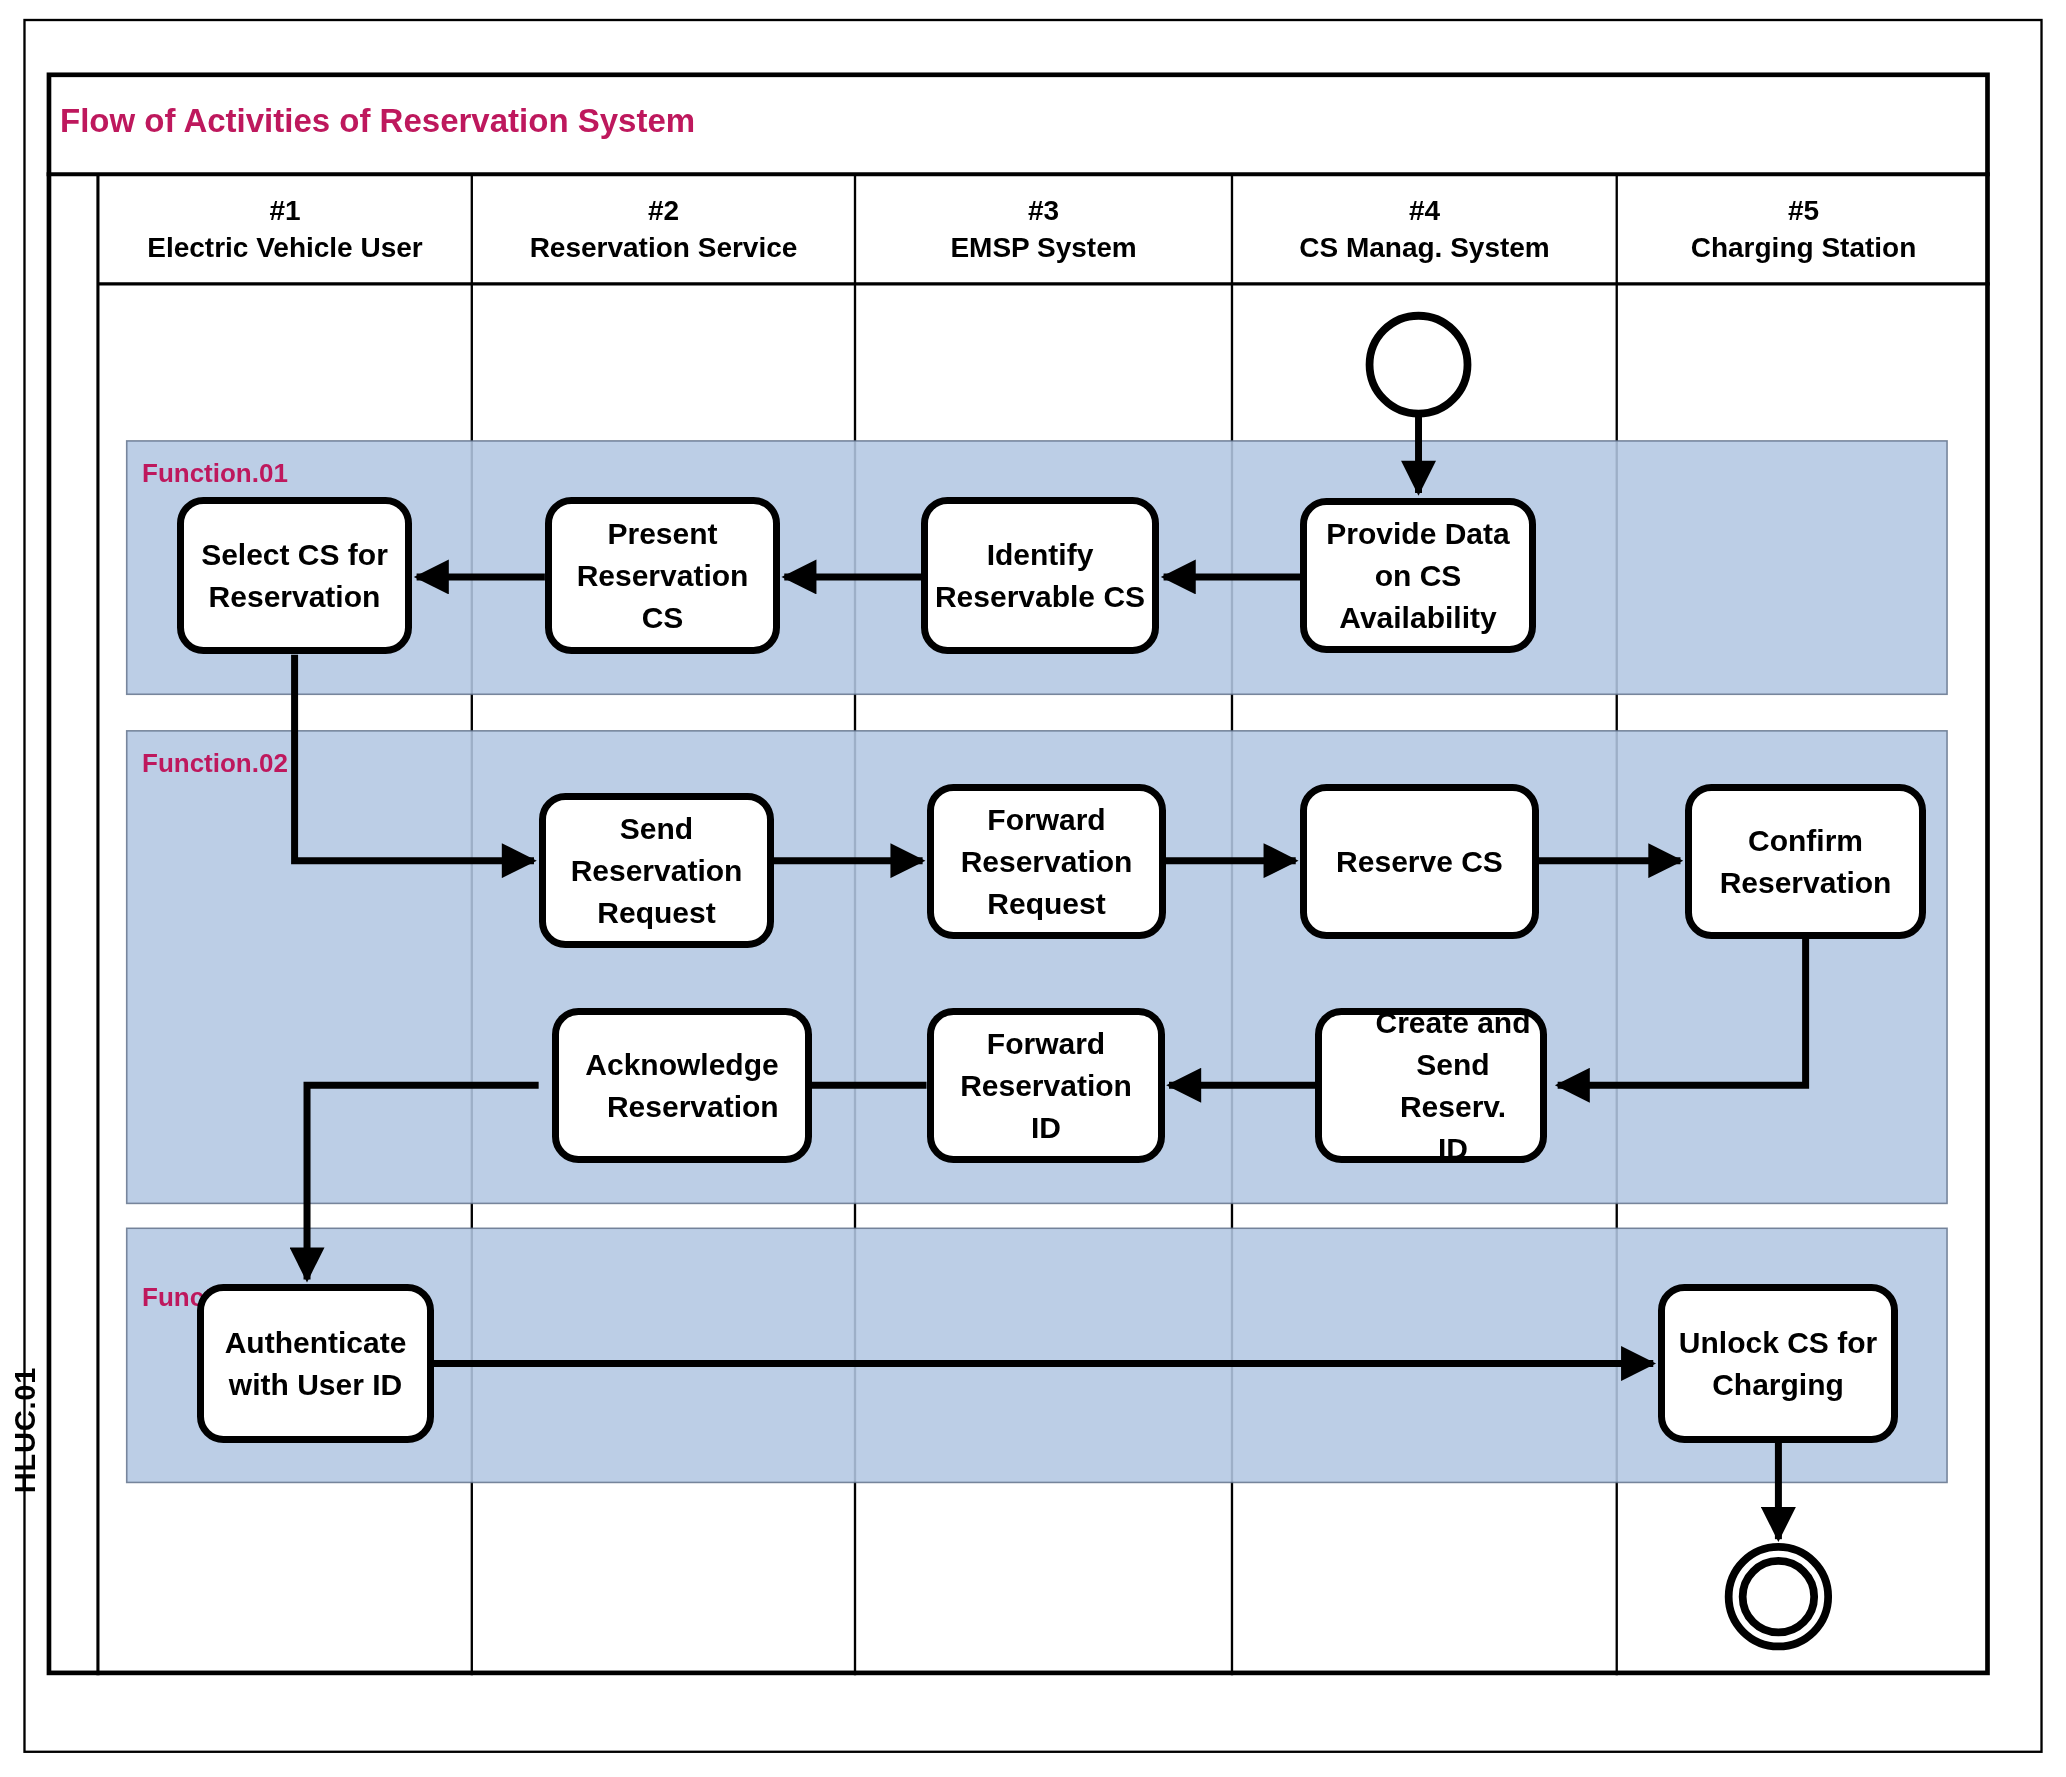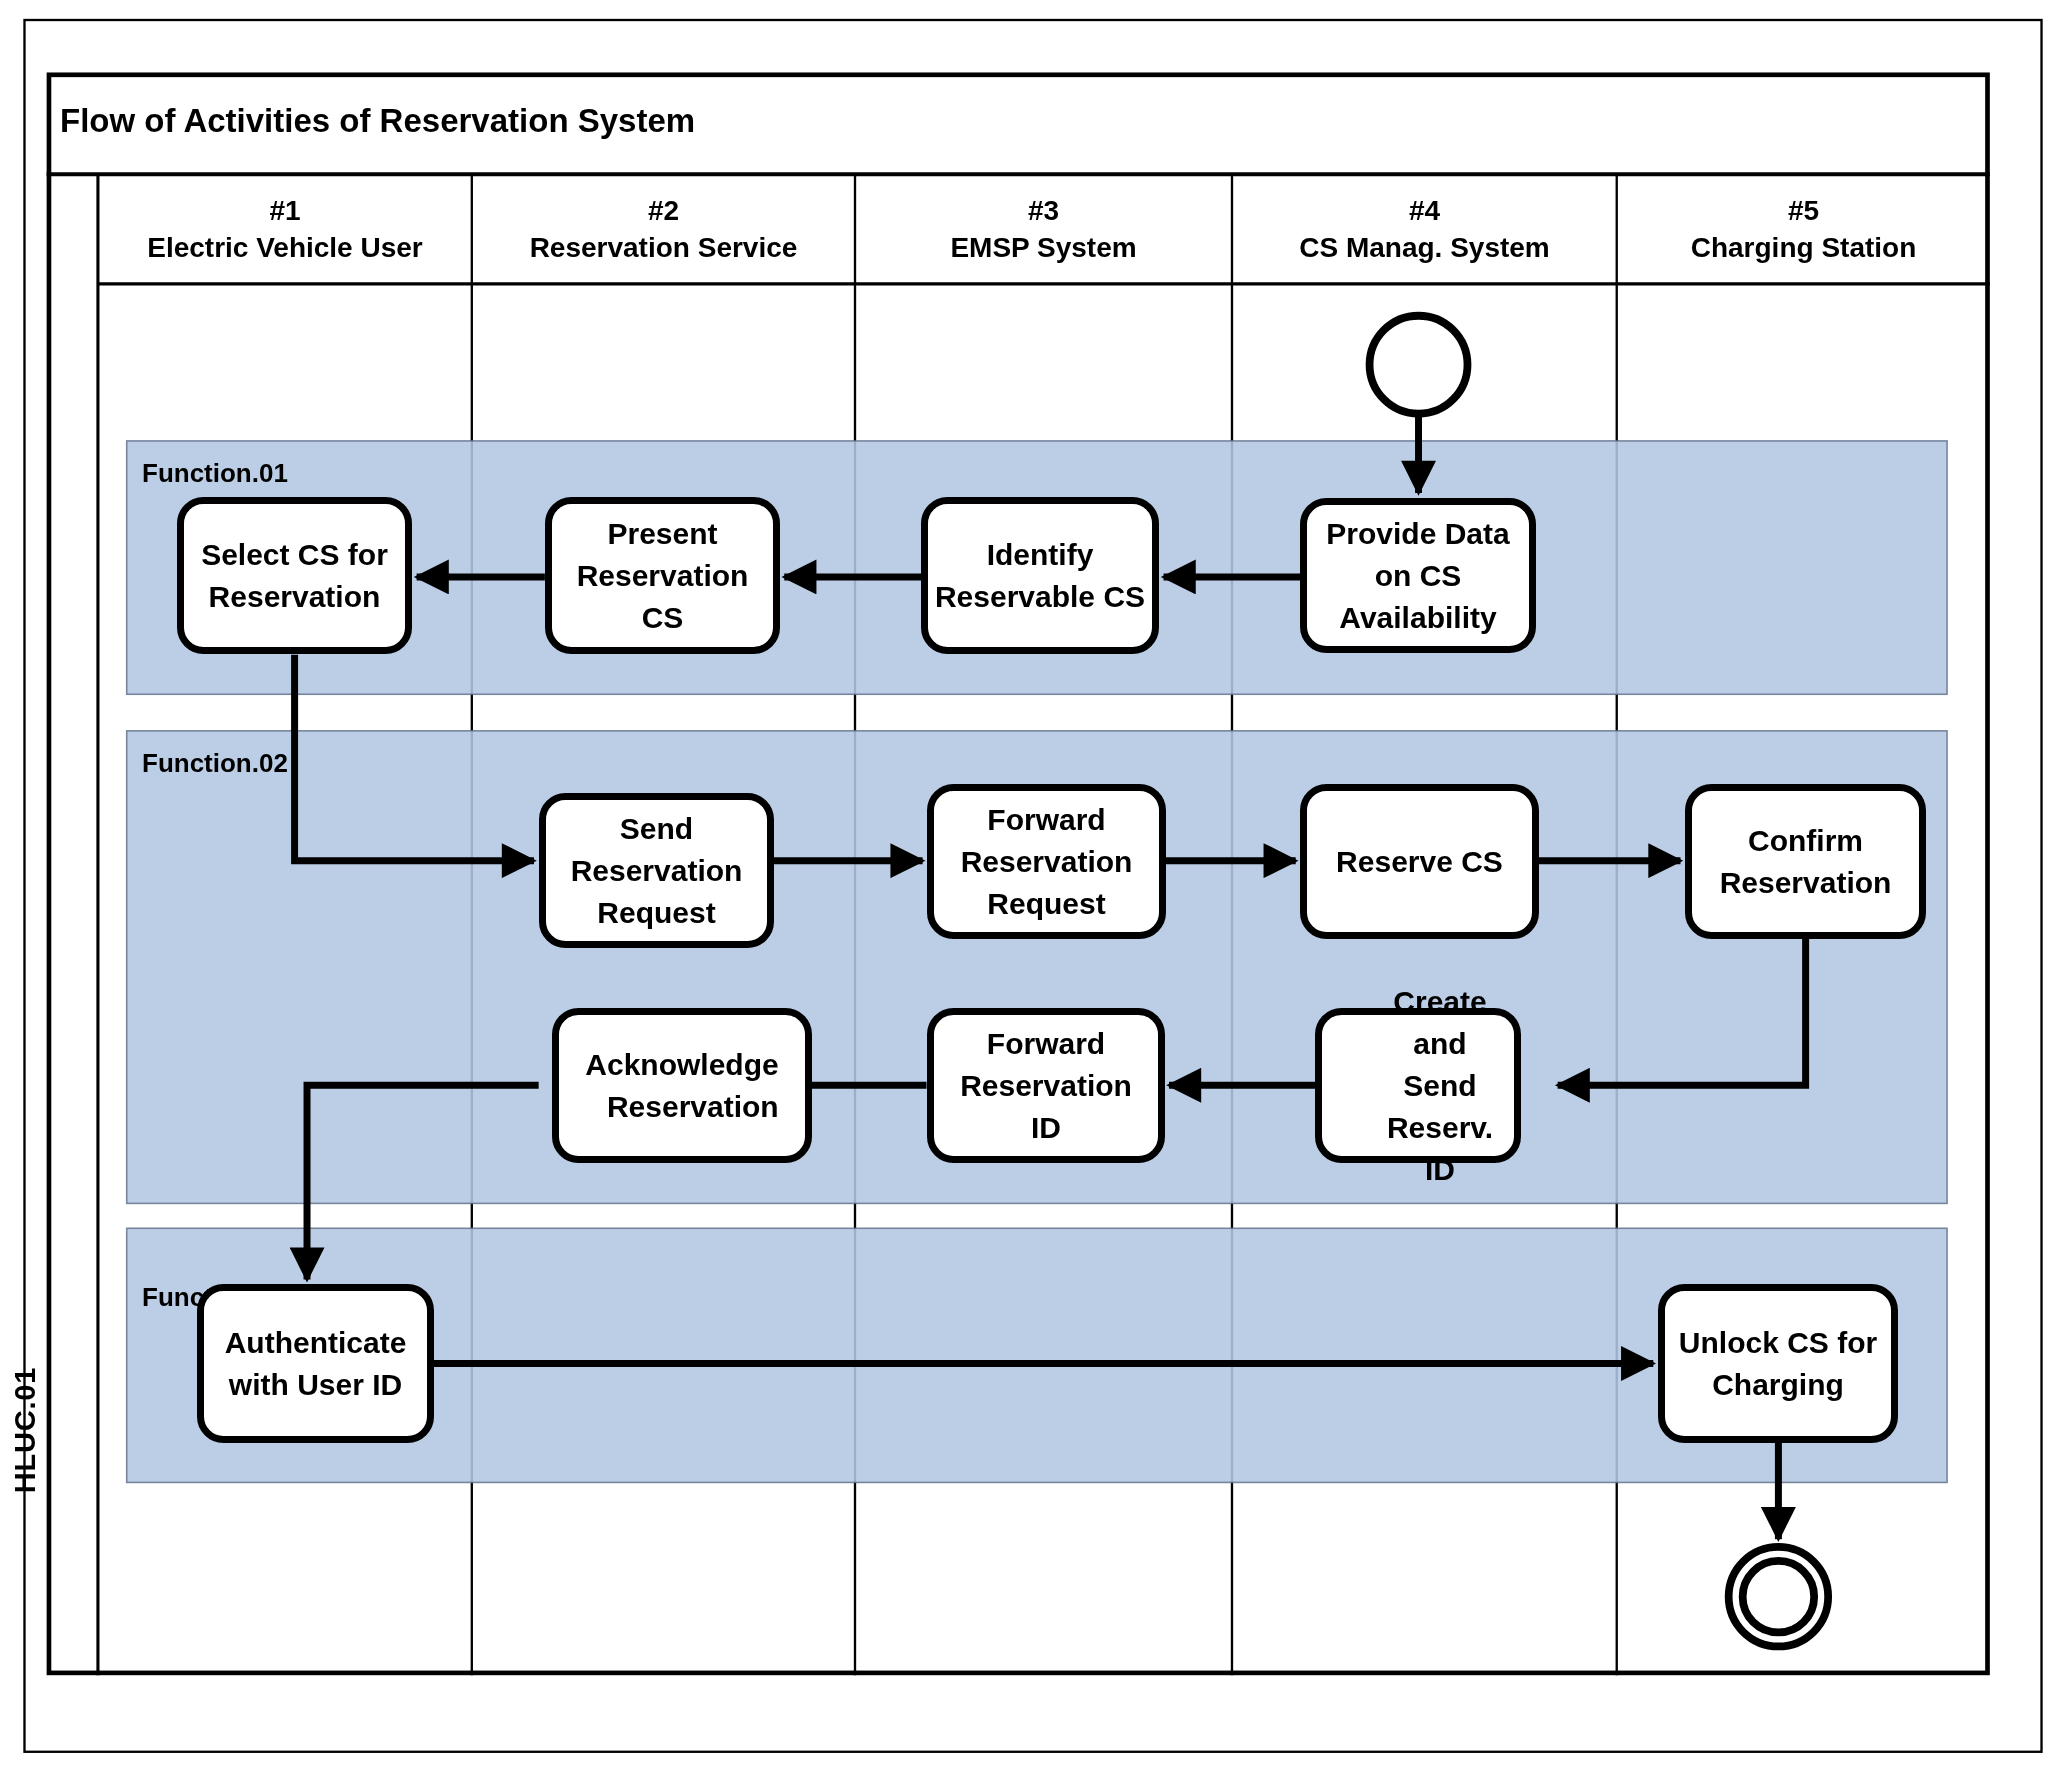--- a/index.html
+++ b/index.html
@@ -1,19 +1,19 @@
 <!DOCTYPE html>
 <html style="font-size:12.4px"><head>
 <meta charset="utf-8">
 <style>
   html,body{margin:0;padding:0;background:#ffffff;}
   .page{position:relative;width:2066px;height:1778px;background:#ffffff;
         font-family:"Liberation Sans",sans-serif;color:#000;overflow:hidden;}
   svg.canvas{position:absolute;left:0;top:0;width:2066px;height:1778px;}
-  .txt{position:absolute;font-weight:bold;color:#000000;}
+  .txt{position:absolute;font-weight:bold;color:#be185d;}
   .title{left:60px;top:101px;font-size:33px;line-height:40px;}
   .hluc{left:47px;top:174px;width:51px;height:1501px;display:flex;align-items:flex-end;justify-content:center;}
   .hluc span{writing-mode:vertical-rl;transform:rotate(180deg);font-weight:bold;font-size:29px;padding:7.8px 0 11px 0;letter-spacing:0.8px;}
   .lane-header{position:absolute;top:174px;height:110px;display:flex;flex-direction:column;align-items:center;justify-content:center;gap:4.7px;}
   .lane-header .num,.lane-header .nm{font-weight:bold;font-size:28px;line-height:33px;text-align:center;}
   .lh1{left:98px;width:374px;} .lh2{left:472px;width:383px;} .lh3{left:855px;width:377px;}
   .lh4{left:1232px;width:385px;} .lh5{left:1617px;width:373px;}
   .band-label{font-size:26px;line-height:28px;}
   .bl1{left:142px;top:459px;} .bl2{left:142px;top:749px;} .bl3{left:142px;top:1247px;margin-top:36px;}
   .node{position:absolute;box-sizing:border-box;background:#ffffff;border:7px solid #000;
@@ -22,21 +22,21 @@
   .n-select{left:177px;top:497px;width:235px;height:157px;}
   .n-present{left:545px;top:497px;width:235px;height:157px;}
   .n-identify{left:921px;top:497px;width:238px;height:157px;}
   .n-provide{left:1300px;top:498px;width:236px;height:155px;}
   .n-send{left:539px;top:793px;width:235px;height:155px;}
   .n-fwdreq{left:927px;top:784px;width:239px;height:155px;}
   .n-reserve{left:1300px;top:784px;width:239px;height:155px;}
   .n-confirm{left:1685px;top:784px;width:241px;height:155px;}
   .n-ack{left:552px;top:1008px;width:260px;height:155px;text-align:right;}
   .n-fwdid{left:927px;top:1008px;width:238px;height:155px;}
-  .n-create{left:1315px;top:1008px;width:206px;height:155px;padding-left:44px;}
+  .n-create{left:1315px;top:1008px;width:232px;height:155px;padding-left:44px;}
   .n-auth{left:197px;top:1284px;width:237px;height:159px;}
   .n-unlock{left:1658px;top:1284px;width:240px;height:159px;}
 </style>
 </head>
 <body>
 
 <div class="page">
 
   <svg class="canvas" viewBox="0 0 2658 2287" xmlns="http://www.w3.org/2000/svg">
     <defs>

